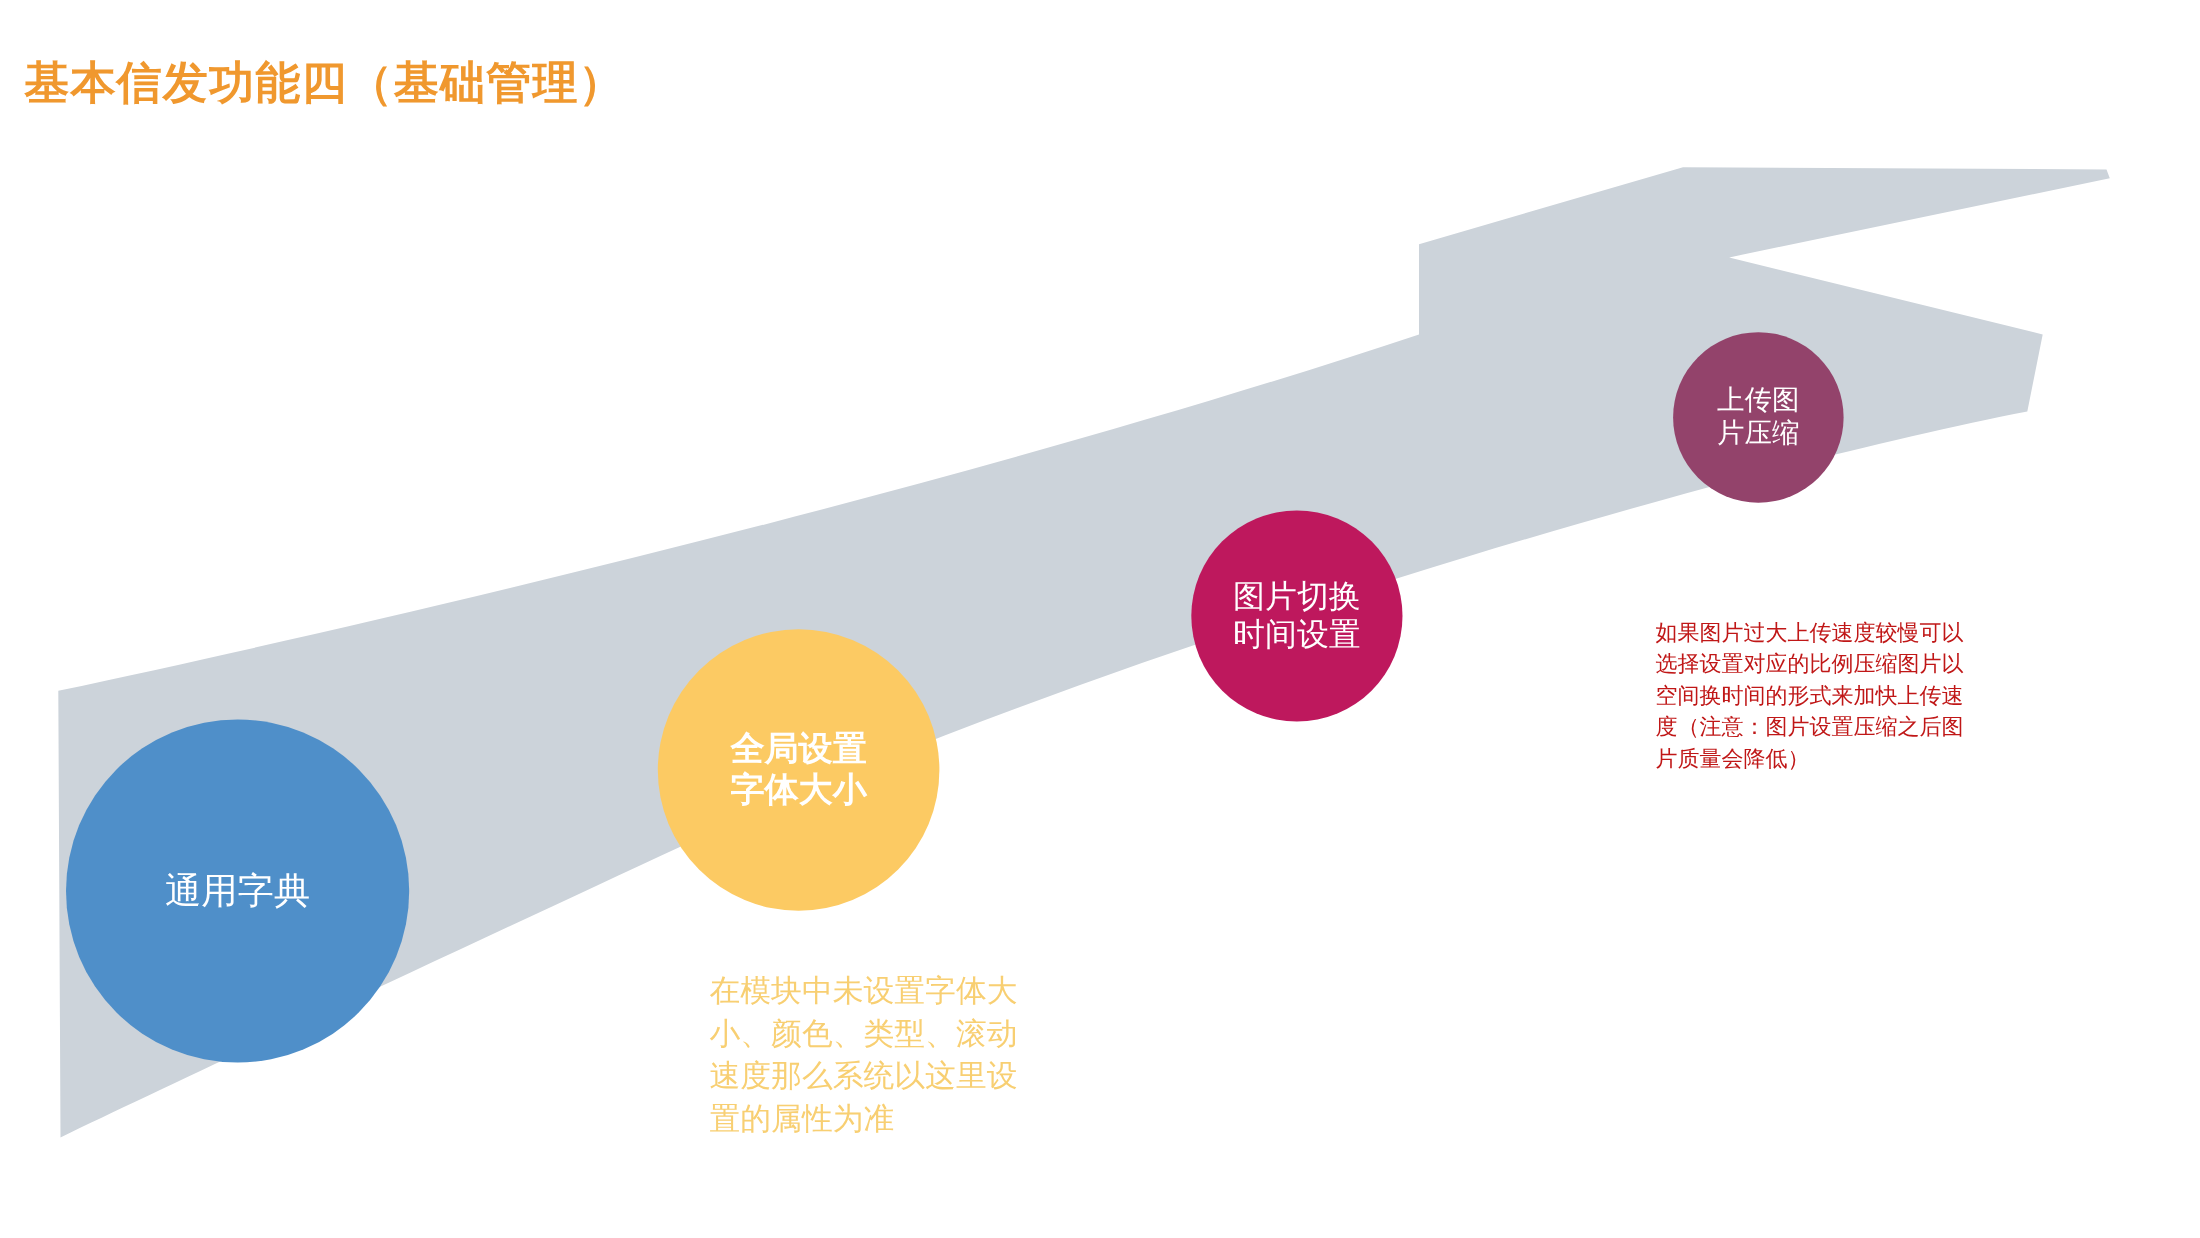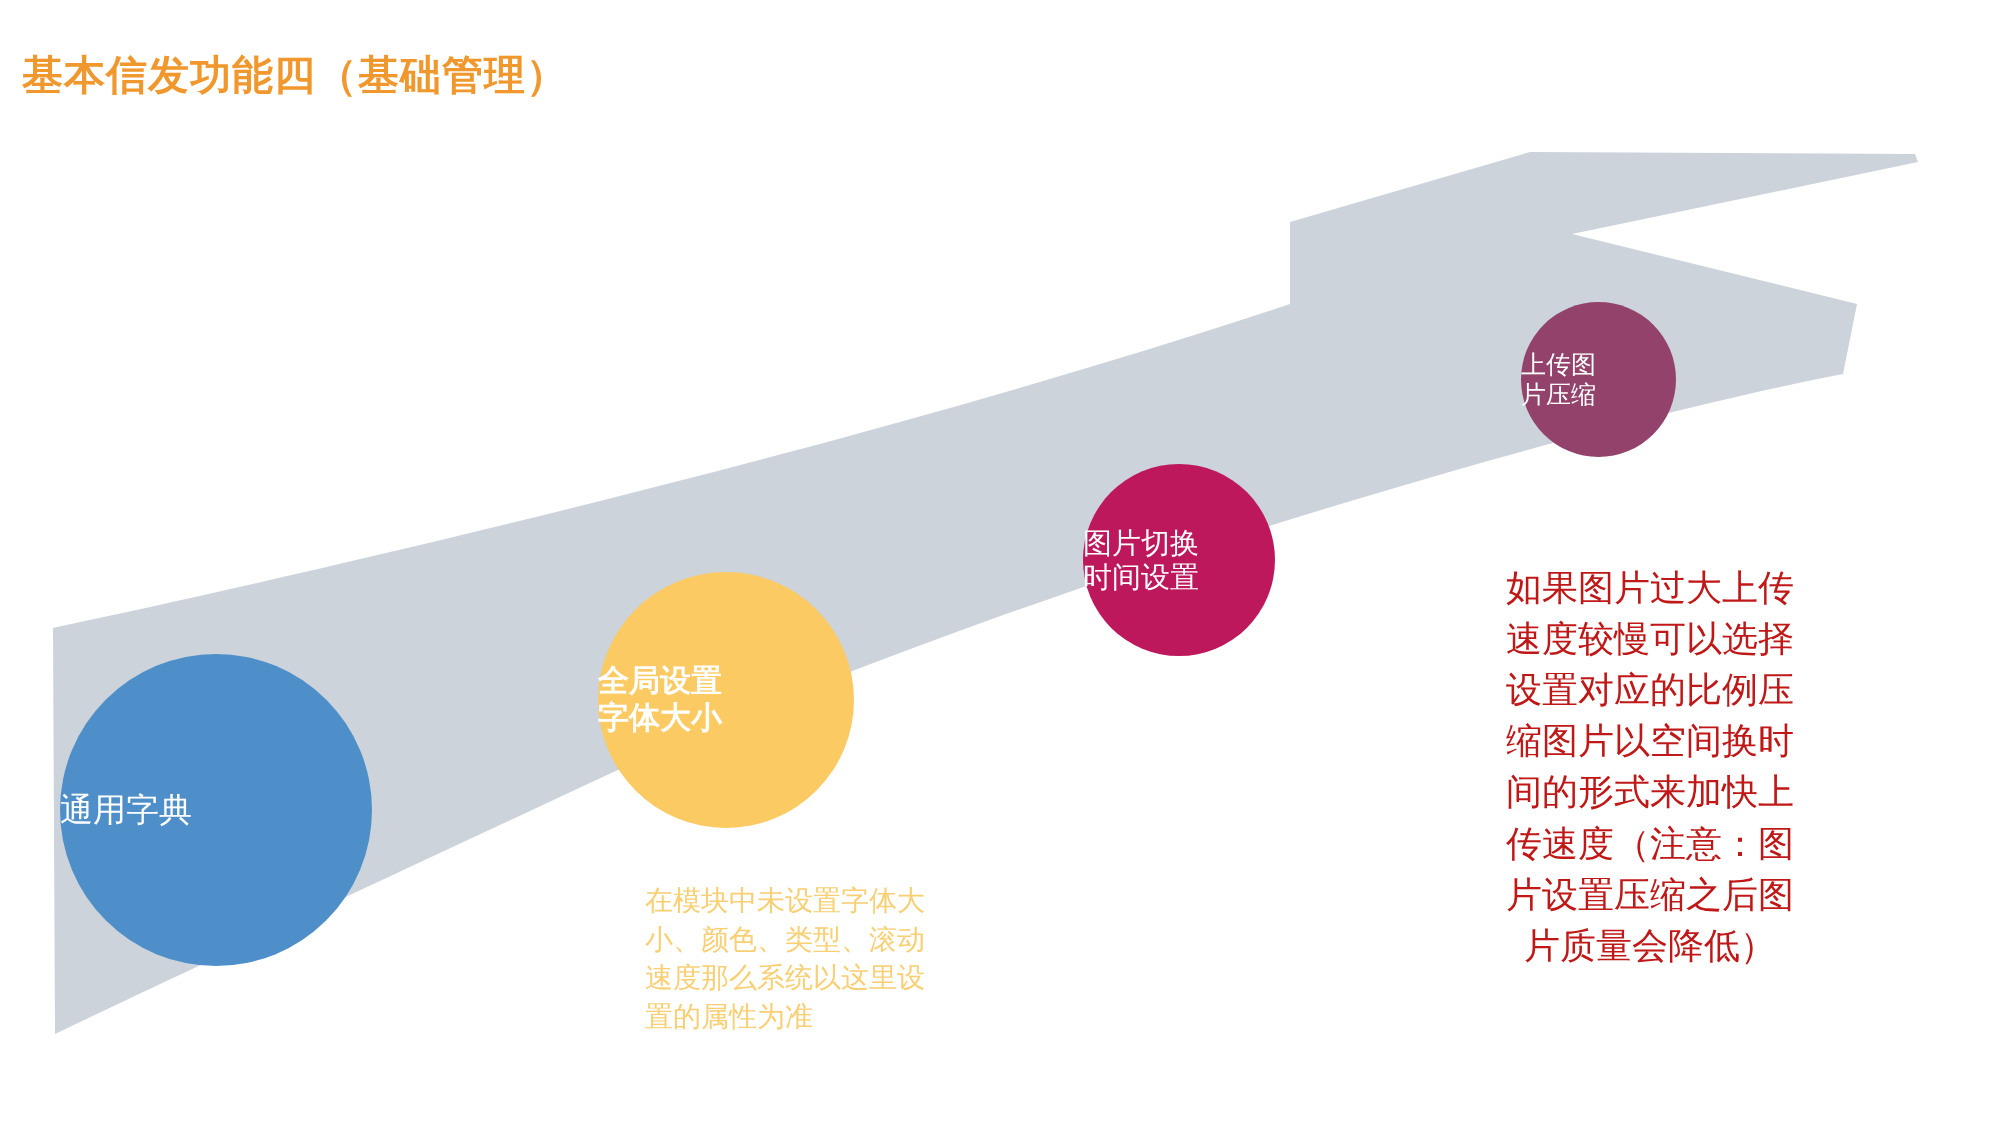--- a/index.html
+++ b/index.html
@@ -47,20 +47,21 @@
     width: 2000px;
     height: 1125px;
   }
 
   
   .node-circle {
     position: absolute;
     border-radius: 50%;
     display: flex;
     align-items: center;
+    justify-content: center;
     text-align: center;
     color: #ffffff;
     line-height: 1.18;
     box-sizing: border-box;
   }
   .node-label {
     display: block;
     white-space: pre-line;
   }
 
@@ -122,23 +123,22 @@
     left: 1048px;
     top: 218px;
     width: 180px;
     font-size: 27px;
     color: #e18649;
   }
   #caption-upload-compress {
     left: 1505px;
     top: 528px;
     width: 290px;
-    font-size: 36px;
+    font-size: 20px;
     color: #c01717;
-    text-align: center;
     line-height: 1.42;
   }
 </style>
 </head>
 <body>
 
 <div id="slide">
 
   <div id="slide-title">基本信发功能四（基础管理）</div>
 

